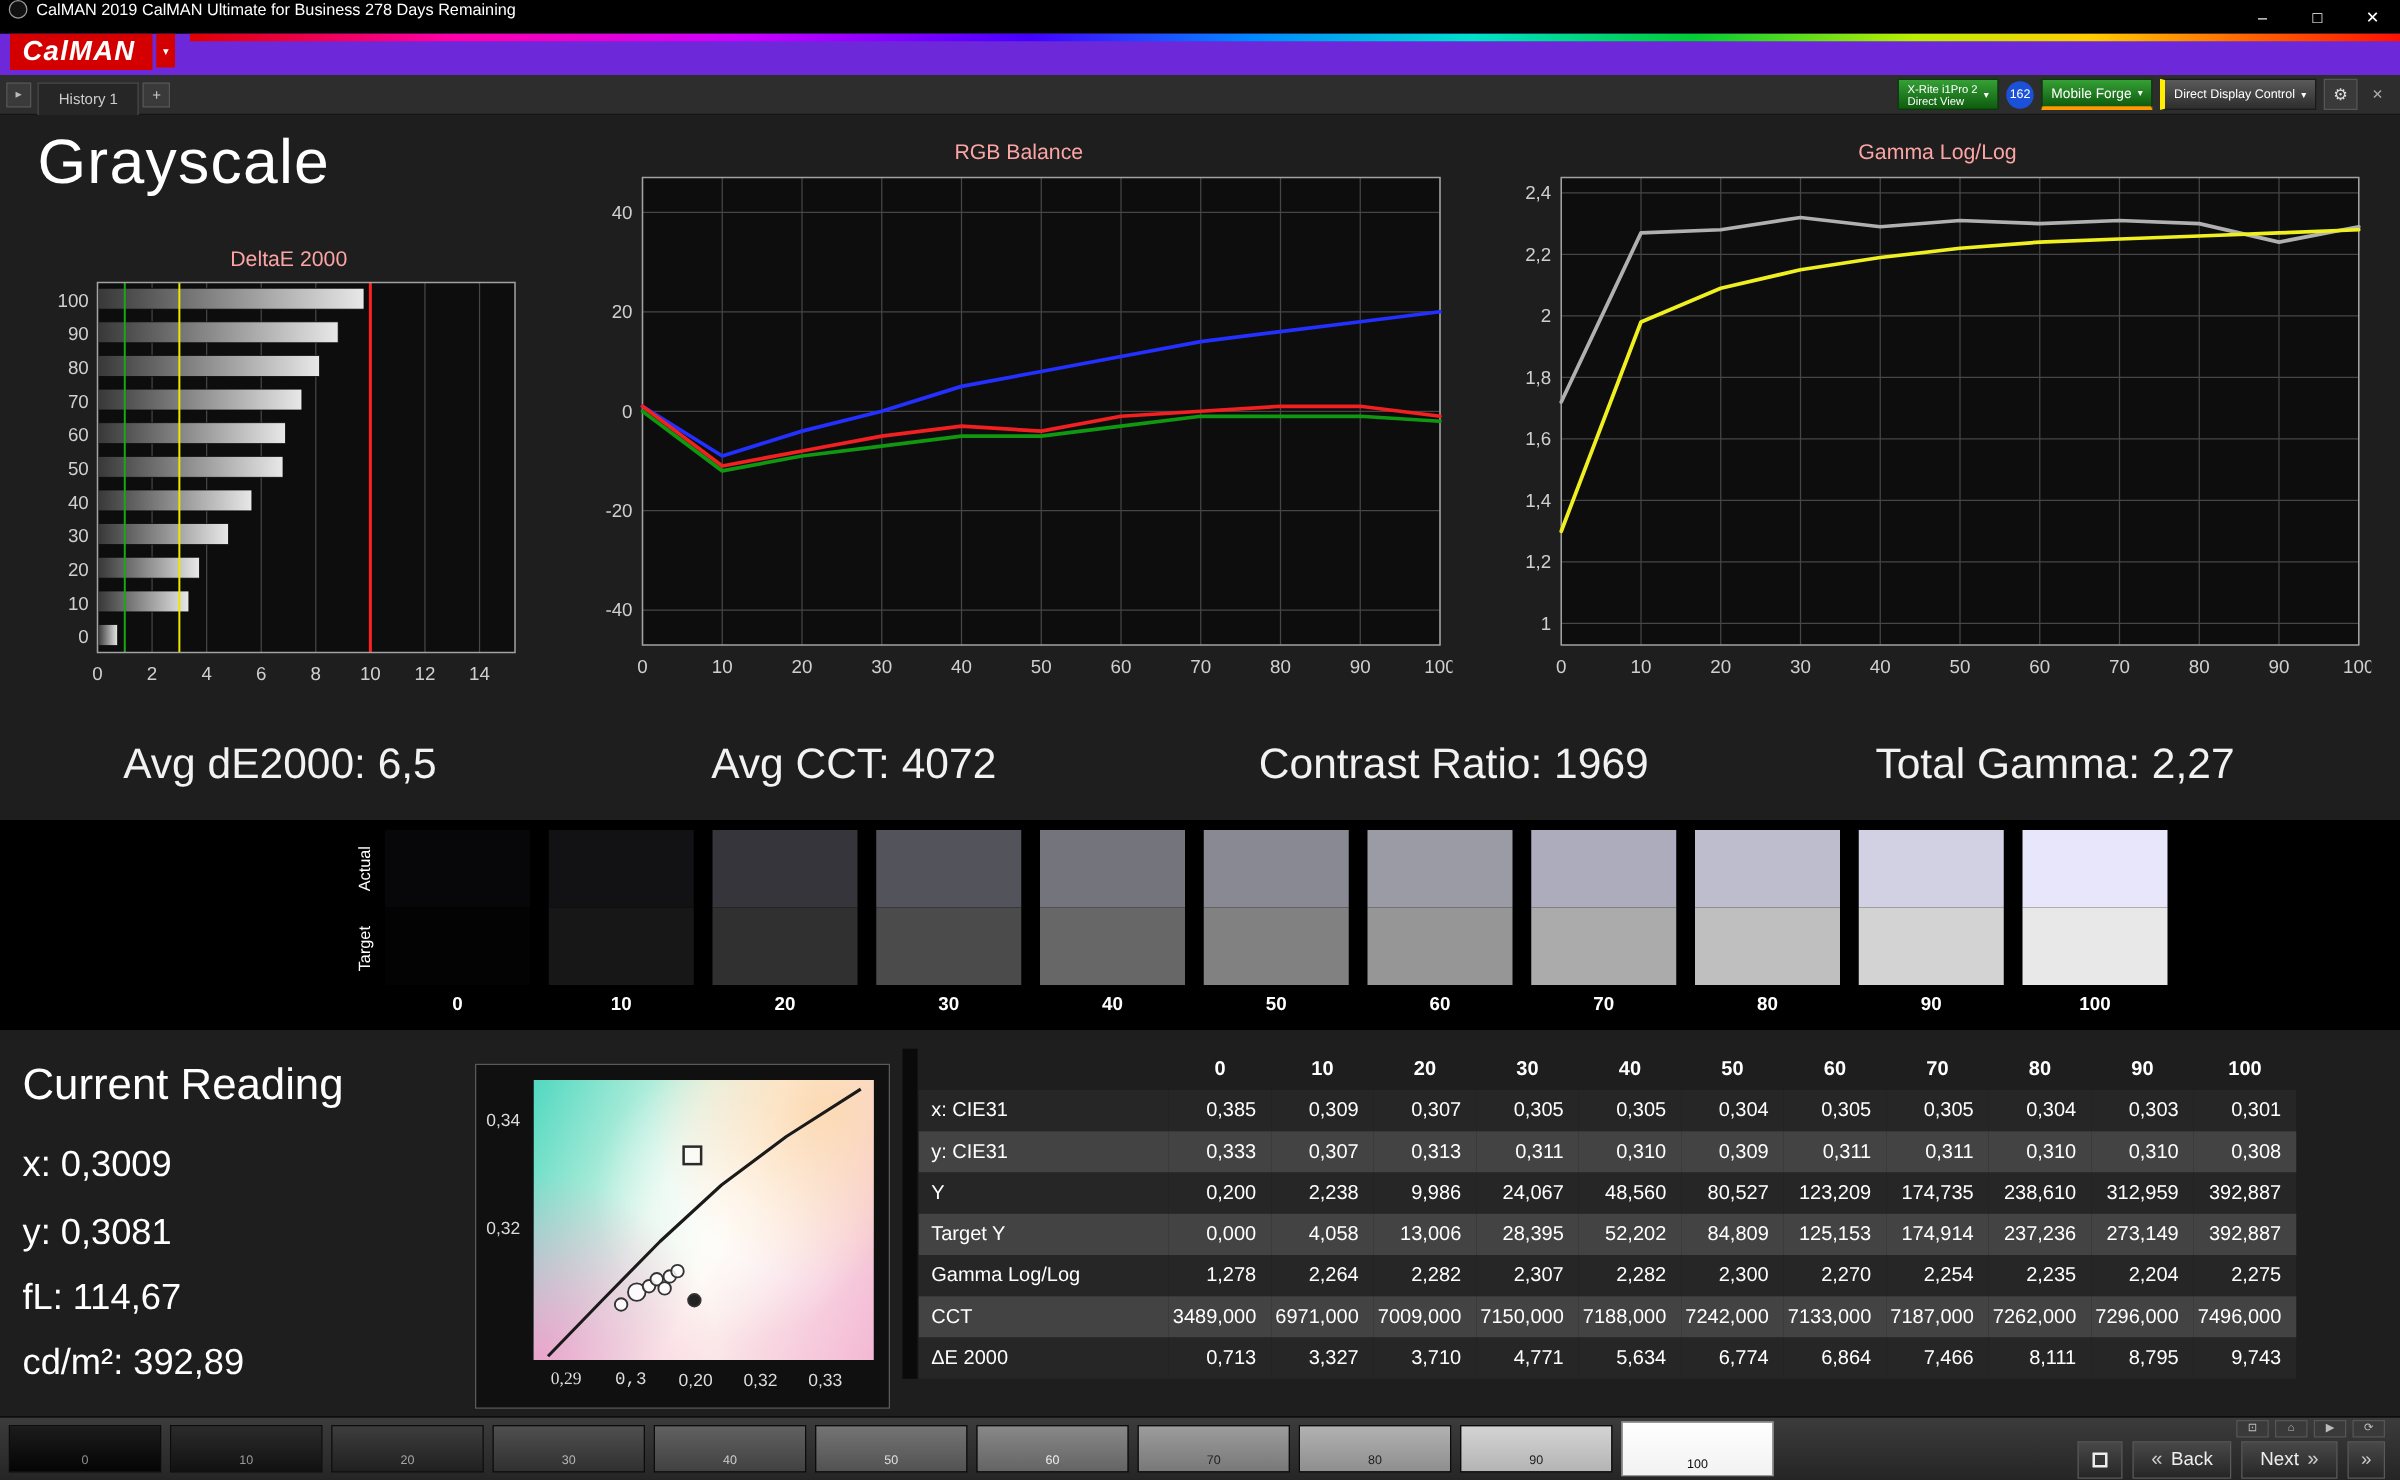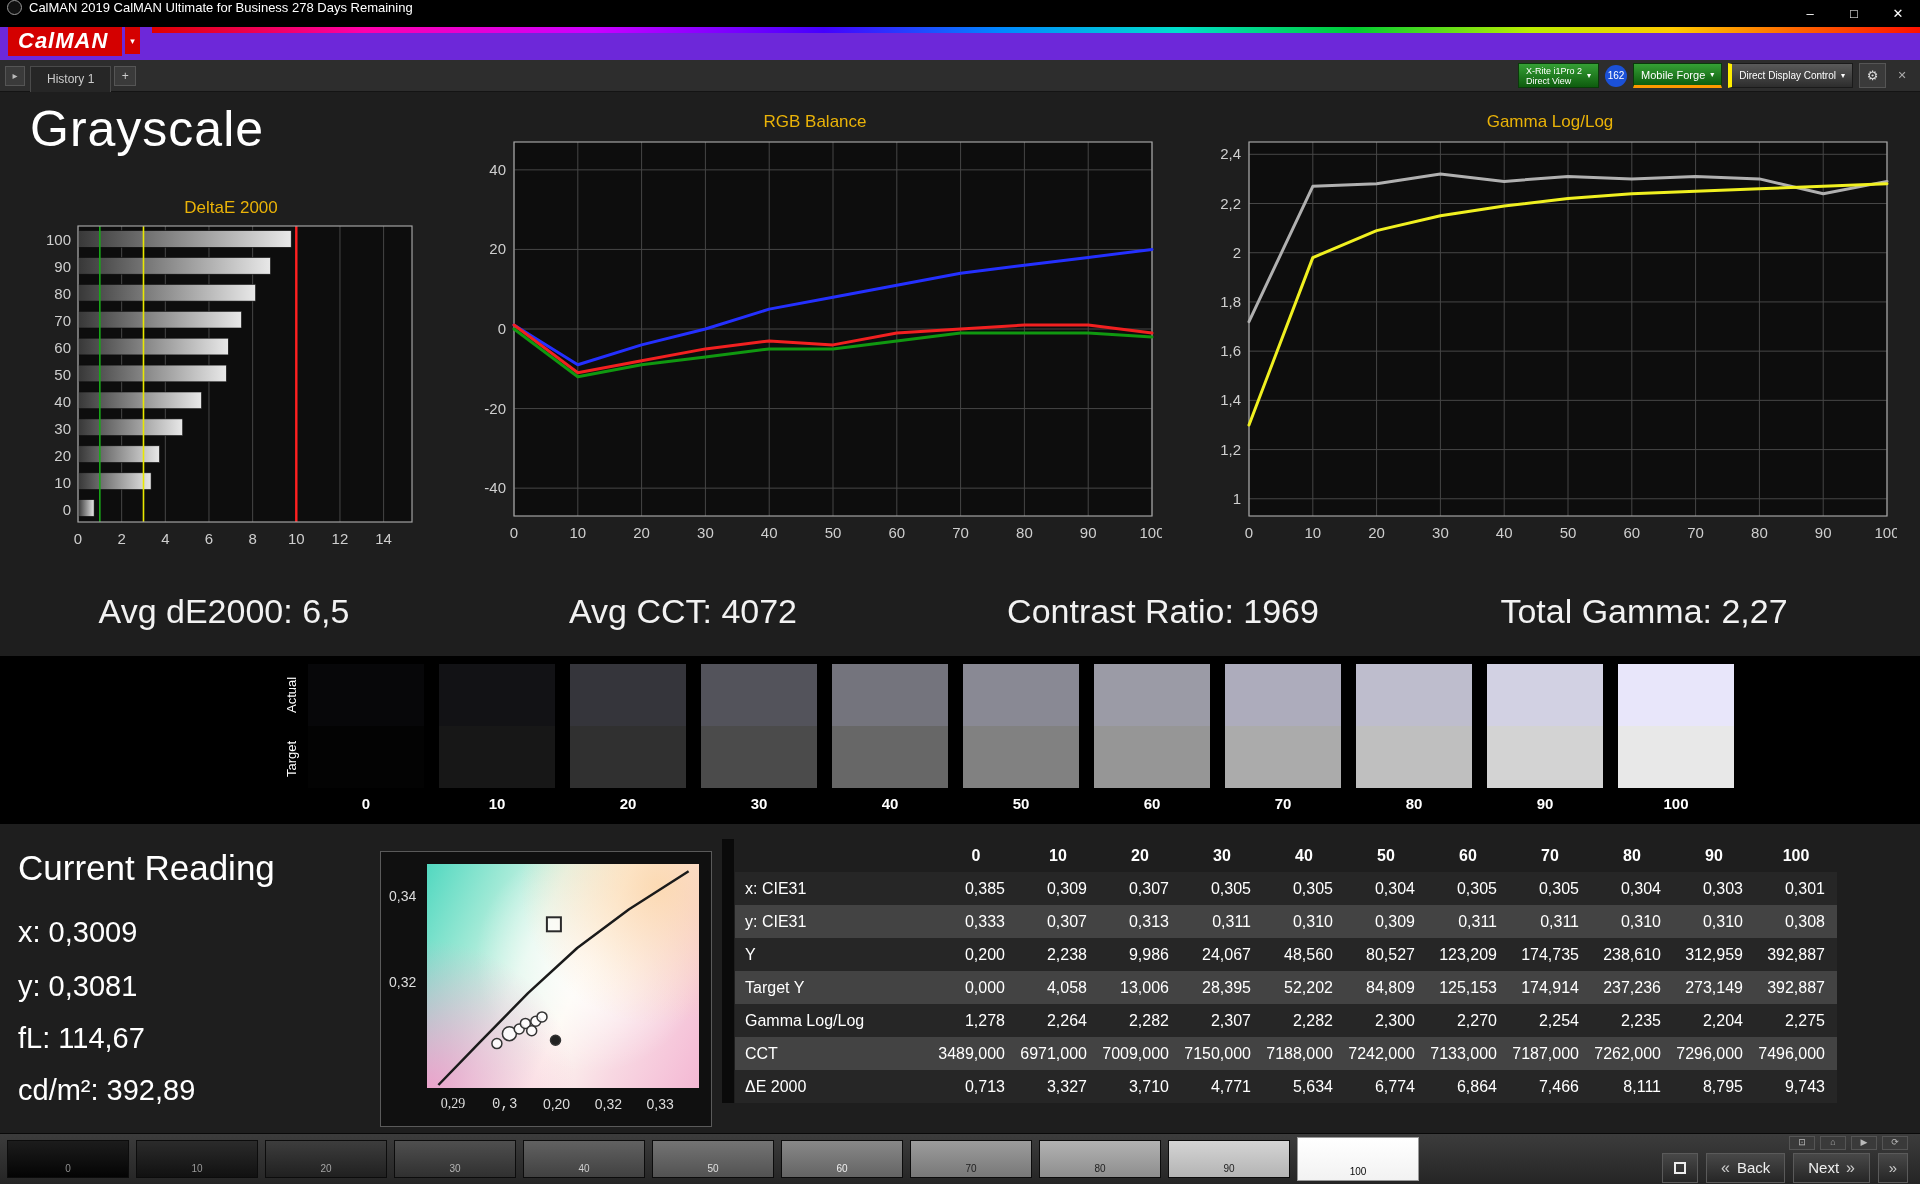--- a/index.html
+++ b/index.html
@@ -34,21 +34,21 @@
   .badge{background:#1b51d8;color:#fff;border-radius:50%;width:22px;height:22px;display:flex;align-items:center;justify-content:center;font-size:10px}
   .source-btn{font-size:11px;border-bottom:3px solid #ff9900}
   .display-btn{background:linear-gradient(#5a5a5a,#2d2d2d);border:1px solid #1a1a1a;border-left:4px solid #ffee00;color:#fff;height:25px;font-size:10px;display:flex;align-items:center;gap:5px;padding:0 7px}
   .gear-btn{width:27px;height:25px;background:#3a3a3a;border:1px solid #555;color:#ddd;font-size:13px;line-height:1}
   .tab-close{width:20px;height:20px;background:transparent;border:0;color:#aaa;font-size:11px}
   .caret{font-size:8px}
 
   
   .page-title{position:absolute;left:30px;top:100px;color:#fff;font-size:50px;font-weight:normal;letter-spacing:1px}
   .chart{position:absolute}
-  .chart-title{text-align:center;color:#eab308;font-size:17px;height:24px}
+  .chart-title{text-align:center;color:#fca5a5;font-size:17px;height:24px}
   #deltae-chart{left:36px;top:198px;width:390px}
   #rgb-chart{left:468px;top:112px;width:694px}
   #gamma-chart{left:1203px;top:112px;width:694px}
 
   
   .stat{position:absolute;top:592px;transform:translateX(-50%);color:#f2f2f2;font-size:34px;white-space:nowrap}
   .s1{left:224px}.s2{left:683px}.s3{left:1163px}.s4{left:1644px}
 
   
   .swatch-band{position:absolute;left:0;top:656px;width:1920px;height:168px;background:#000}

